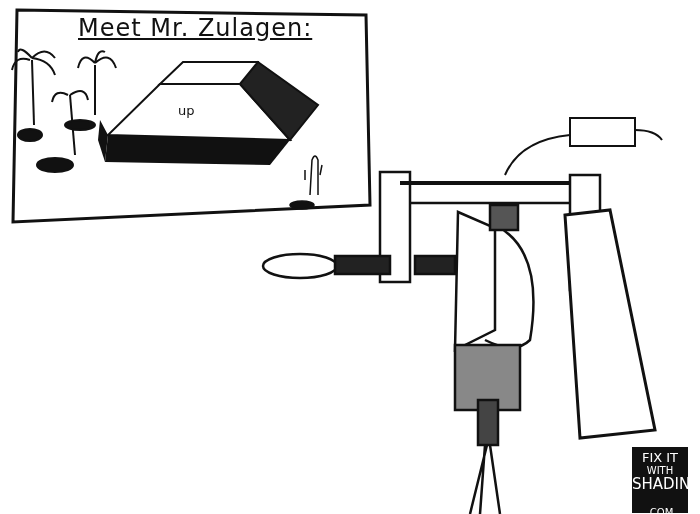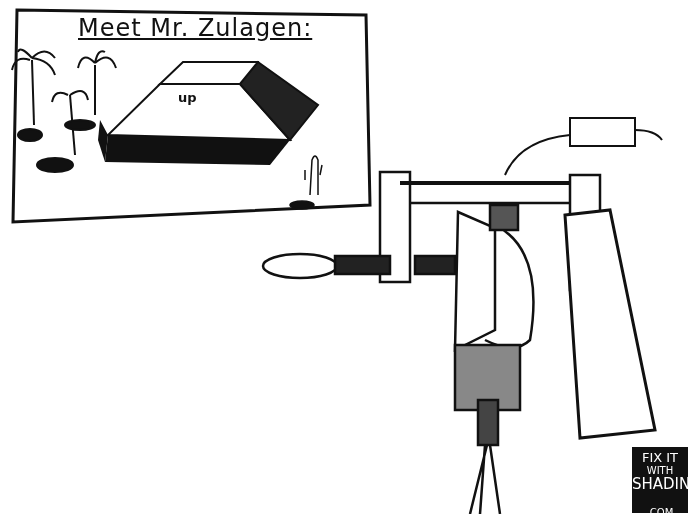--- a/index.html
+++ b/index.html
@@ -1,19 +1,19 @@
 <!DOCTYPE html>
 <html><head>
 <meta charset="utf-8">
 <style>
   html,body{margin:0;padding:0;background:#fff;}
   body{width:700px;height:514px;position:relative;overflow:hidden;font-family:"DejaVu Sans",sans-serif;}
   svg{position:absolute;left:0;top:0;}
   .title{position:absolute;left:78px;top:14px;font-size:24px;color:#111;font-family:"DejaVu Sans",sans-serif;letter-spacing:1px;text-decoration:underline;}
-  .up{position:absolute;left:178px;top:90px;font-size:13px;font-weight:bold;color:#111;}
+  .up{position:absolute;left:178px;top:103px;font-size:13px;font-weight:normal;color:#111;}
   .logo{position:absolute;left:632px;top:447px;width:56px;height:66px;background:#111;color:#fff;text-align:center;line-height:1;font-family:"DejaVu Sans",sans-serif;}
   .logo .l1{font-size:13px;padding-top:4px;display:block;}
   .logo .l2{font-size:10px;display:block;margin-top:2px;}
   .logo .l3{font-size:15px;display:block;margin-top:1px;}
   .logo .l4{font-size:10px;display:block;margin-top:16px;}
 </style>
 </head>
 <body>
 
 <svg width="700" height="514" viewBox="0 0 700 514">

